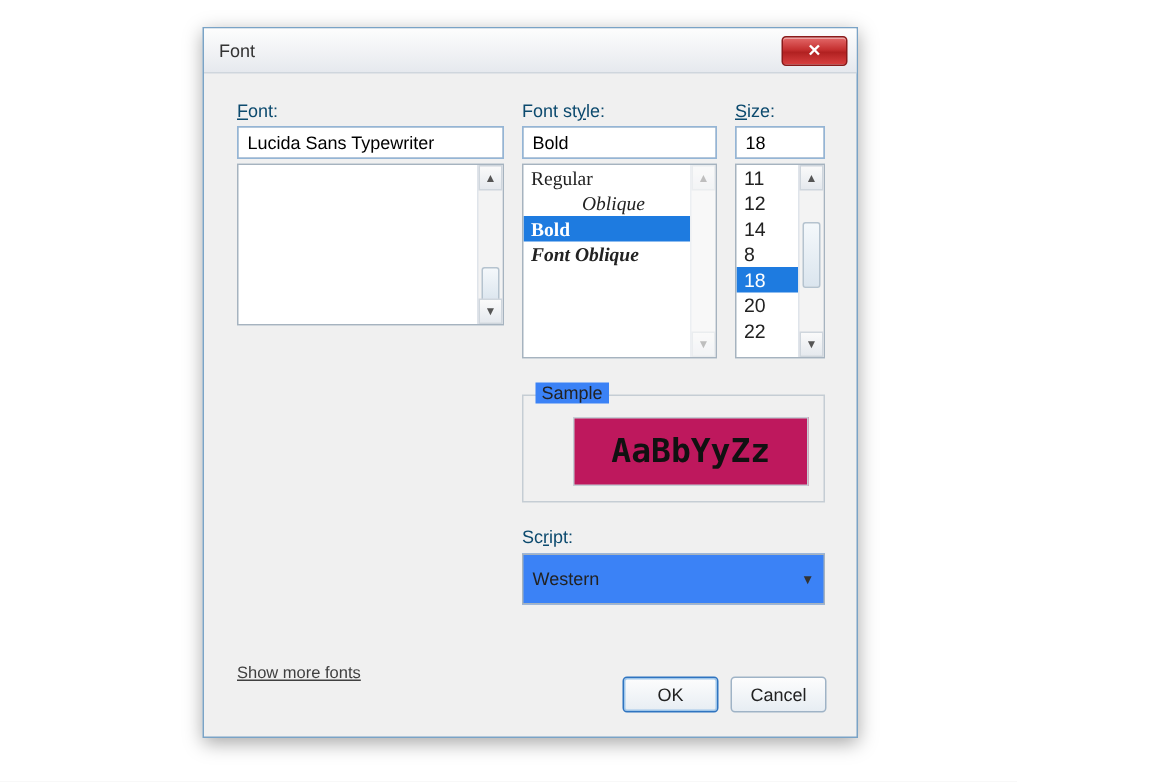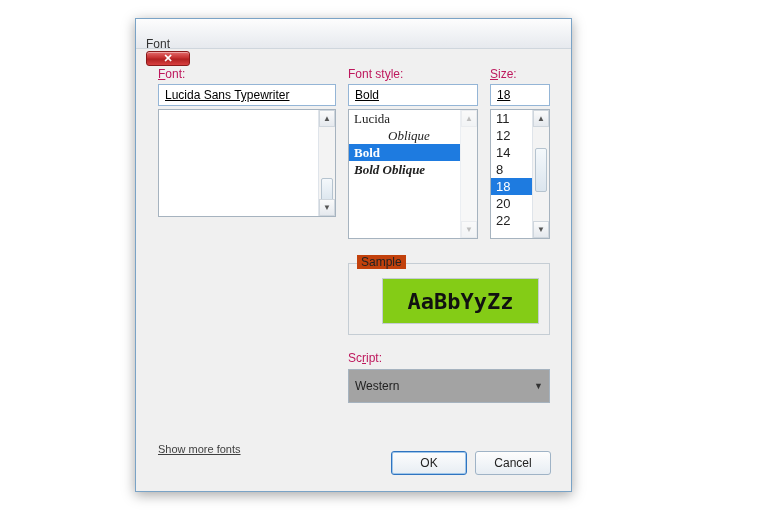--- a/index.html
+++ b/index.html
@@ -21,22 +21,22 @@
     height: 474px;
     background: #f0f0f0;
     border: 1px solid #7aa3c6;
     box-shadow: 0 3px 12px rgba(0,0,0,0.35);
   }
   .titlebar {
     height: 30px;
     background: linear-gradient(#fdfdfd,#e6e9ee);
     border-bottom: 1px solid #cfd6dd;
     display: flex;
-    padding: 18px 6px 0 10px;
-    flex-direction: column;
+    align-items: center;
+    padding: 0 6px 0 10px;
   }
   .titlebar .title {
     flex: 1;
     font-size: 12px;
     color: #333;
   }
   .close-btn {
     width: 44px;
     height: 20px;
     border-radius: 3px;
@@ -49,40 +49,39 @@
     font-weight: bold;
     font-size: 11px;
     cursor: default;
     box-shadow: inset 0 1px 0 rgba(255,255,255,0.4);
   }
   .inner {
     position: absolute;
     left: 8px; right: 8px; top: 38px; bottom: 8px;
   }
 
-  .lbl { font-size: 12px; color: #be185d; }
+  .lbl { font-size: 12px; color: #0c4a6e; }
   .underline { text-decoration: underline; text-underline-offset: 1px; }
 
   .section { position: absolute; }
   .font-col   { left: 14px;  top: 10px; width: 178px; }
   .style-col  { left: 204px; top: 10px; width: 130px; }
   .size-col   { left: 346px; top: 10px; width: 60px; }
 
   .txtfield {
     width: 100%;
     height: 22px;
     border: 1px solid #a6b3bf;
     background: #fff;
     padding: 2px 6px;
     font-size: 12px;
     font-family: inherit;
     margin-top: 3px;
     outline: 1px solid #94b5d6;
     outline-offset: -1px;
-    text-decoration: underline;
   }
   .listbox {
     margin-top: 3px;
     border: 1px solid #a6b3bf;
     background: #fff;
     overflow: hidden;
     position: relative;
   }
   .fontlist  { height: 108px; }
   .stylelist { height: 130px; }
@@ -150,45 +149,45 @@
 
   
   .group {
     position: absolute;
     border: 1px solid #c5cdd4;
     left: 204px; width: 202px;
   }
   .group .legend {
     position: absolute;
     top: -9px; left: 8px;
-    background: #c2410c;
+    background: #3b82f6;
     padding: 0 4px;
     font-size: 12px;
   }
   .sample-group { top: 206px; height: 72px; }
   .sample-box {
     position: absolute;
     left: 10px; right: 10px; top: 14px; bottom: 10px;
     border: 1px solid #c5cdd4;
-    background: #84cc16;
+    background: #be185d;
     display: flex; align-items: center; justify-content: center; margin-left: 23px;
   }
   .sample-text {
     font-family: "Lucida Sans Typewriter","Lucida Console",monospace;
     font-weight: bold;
     font-size: 22px;
     color: #111;
   }
 
   .script-lbl { position: absolute; left: 204px; top: 294px; }
   .script-box {
     position: absolute; left: 204px; top: 312px;
     width: 202px; height: 22px;
     border: 1px solid #a6b3bf;
-    background: #a3a3a3;
+    background: #3b82f6;
     display: flex; align-items: center;
     padding: 16px 6px;
     justify-content: space-between;
   }
   .script-box .arrow { font-size: 9px; color: #333; }
 
   .link {
     position: absolute;
     left: 14px; top: 386px;
     color: #404040;
@@ -196,21 +195,21 @@
     font-size: 11px;
     cursor: default;
   }
 
   .buttons {
     position: absolute;
     right: 12px; bottom: 8px;
     display: flex; gap: 8px;
   }
   .btn-std {
-    width: 76px; height: 24px;
+    width: 64px; height: 24px;
     border: 1px solid #9fb3c6;
     background: linear-gradient(#fdfdfd,#e7edf3);
     border-radius: 3px;
     font-size: 12px;
     display: flex; align-items: center; justify-content: center;
     cursor: default;
   }
   .btn-std.default {
     border: 1px solid #2f74c0;
     box-shadow: 0 0 0 1px #9fc6ea inset;
@@ -240,24 +239,24 @@
           <div class="btn dn">▼</div>
         </div>
       </div>
     </div>
 
     <div class="section style-col">
       <div class="lbl">Font st<span class="underline">y</span>le:</div>
       <input class="txtfield" value="Bold" style="">
       <div class="listbox stylelist">
         <div class="list-inner" id="style-items">
-            <div class="row style-regular">Lucida</div>
+            <div class="row style-regular">Regular</div>
             <div class="row style-oblique">Oblique</div>
             <div class="row sel style-bold">Bold</div>
-            <div class="row style-boldobl">Bold Oblique</div>
+            <div class="row style-boldobl">Font Oblique</div>
           </div>
         <div class="sbar">
           <div class="btn up">▲</div>
           <div class="btn dn">▼</div>
         </div>
       </div>
     </div>
 
     <div class="section size-col">
       <div class="lbl"><span class="underline">S</span>ize:</div>

